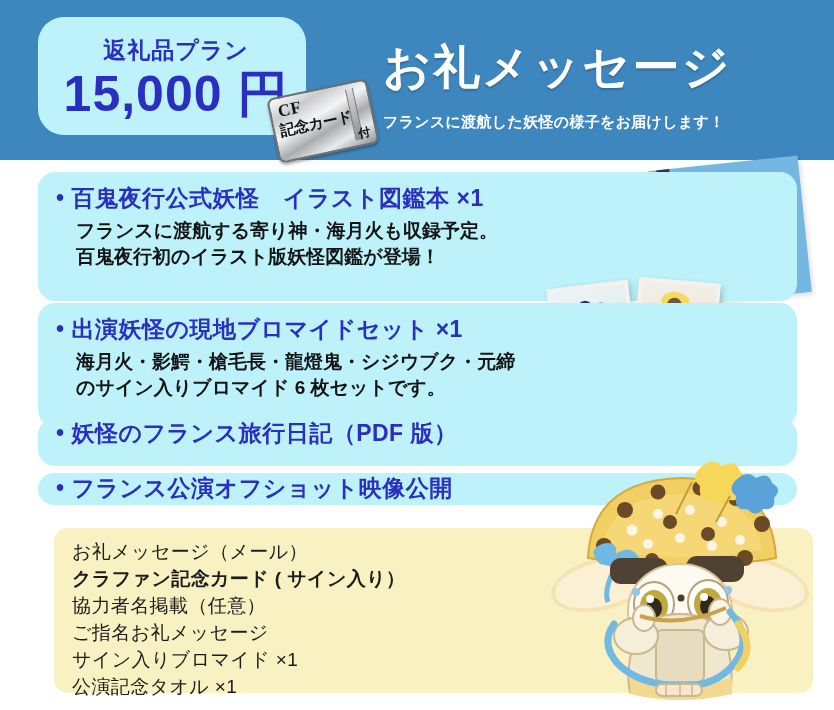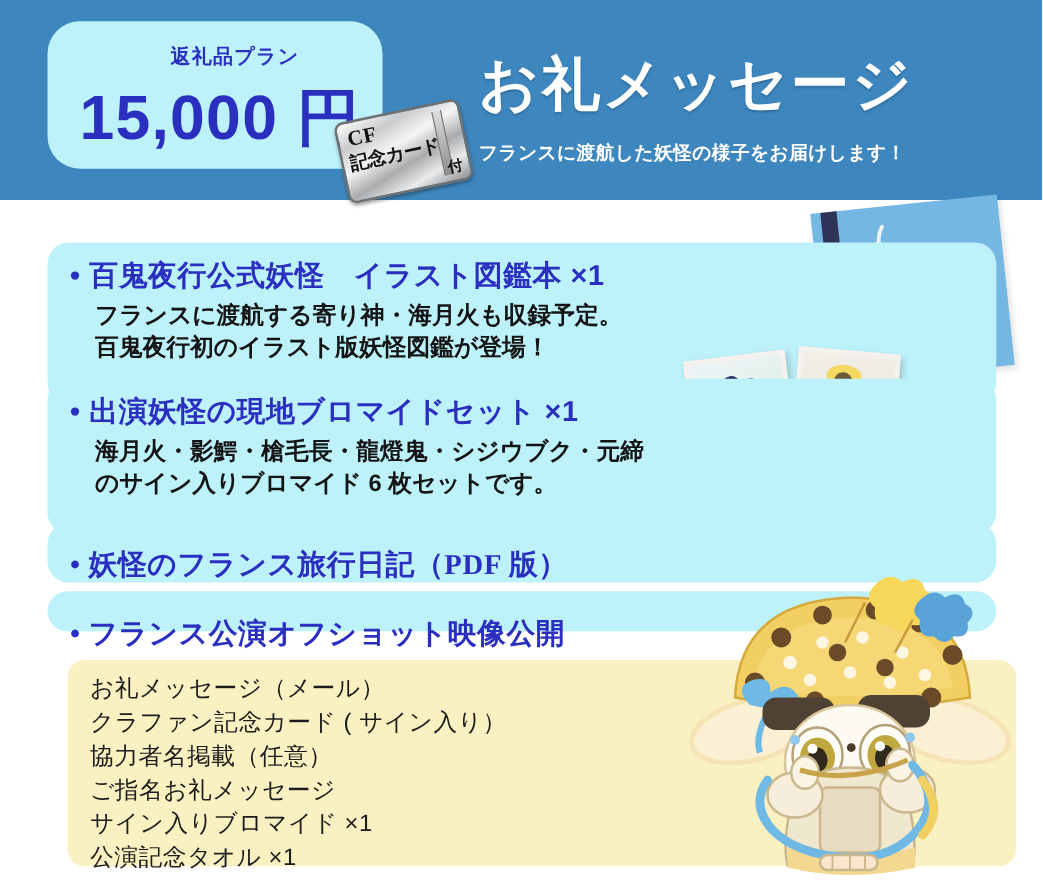--- a/index.html
+++ b/index.html
@@ -29,24 +29,24 @@
   }
   .price-box {
     position: absolute;
     left: 38px; top: 17px;
     width: 268px; height: 118px;
     background: #bdf2fb;
     border-radius: 26px;
   }
   .price-plan-label {
     position: absolute;
-    left: 16px; top: 18px;
+    left: 4px; top: 18px;
     width: 268px;
     text-align: center;
-    font-size: 16px;
+    font-size: 23px;
     font-weight: bold;
     color: #2b2fbf;
     letter-spacing: 1px;
   }
   .price-amount {
     position: absolute;
     left: 0; top: 44px;
     width: 276px;
     text-align: center;
     font-size: 50px;
@@ -123,38 +123,38 @@
   }
 
   
   .panel {
     position: absolute;
     left: 38px;
     width: 759px;
     background: #bdf2fb;
     border-radius: 17px;
   }
-  .panel-1 { top: 194px; height: 129px; }
+  .panel-1 { top: 172px; height: 129px; }
   .panel-2 { top: 303px; height: 124px; }
   .panel-3 { top: 418px; height: 48px;  }
   .panel-4 { top: 473px; height: 32px;  }
 
   .panel-head {
     position: absolute;
     left: 18px;
     font-size: 23px;
     font-weight: bold;
     color: #2b2fbf;
     letter-spacing: .5px;
     white-space: nowrap;
   }
   .panel-1 .panel-head,
   .panel-2 .panel-head { top: 11px; }
   .panel-3 .panel-head,
-  .panel-4 .panel-head { top: 18px; font-family: Liberation Serif, serif; }
+  .panel-4 .panel-head { top: 0; }
 
   .panel-body {
     position: absolute;
     left: 38px;
     top: 46px;
     font-size: 19px;
     font-weight: bold;
     color: #141414;
     line-height: 1.35;
     letter-spacing: 0;
@@ -172,21 +172,21 @@
   }
   .list-lines {
     position: absolute;
     left: 18px; top: 11px;
     font-size: 19px;
     color: #1c1c1c;
     line-height: 1.42;
     letter-spacing: .4px;
   }
   .list-line { white-space: nowrap; }
-  .list-line.bold { font-weight: normal; text-align: center; }
+  .list-line.bold { font-weight: bold; text-align: center; }
 
   
   .book-art {
     position: absolute;
     left: 655px; top: 163px;
     width: 150px; height: 137px;
     transform: rotate(-6deg);
   }
   .book-cover {
     position: absolute; inset: 0;

